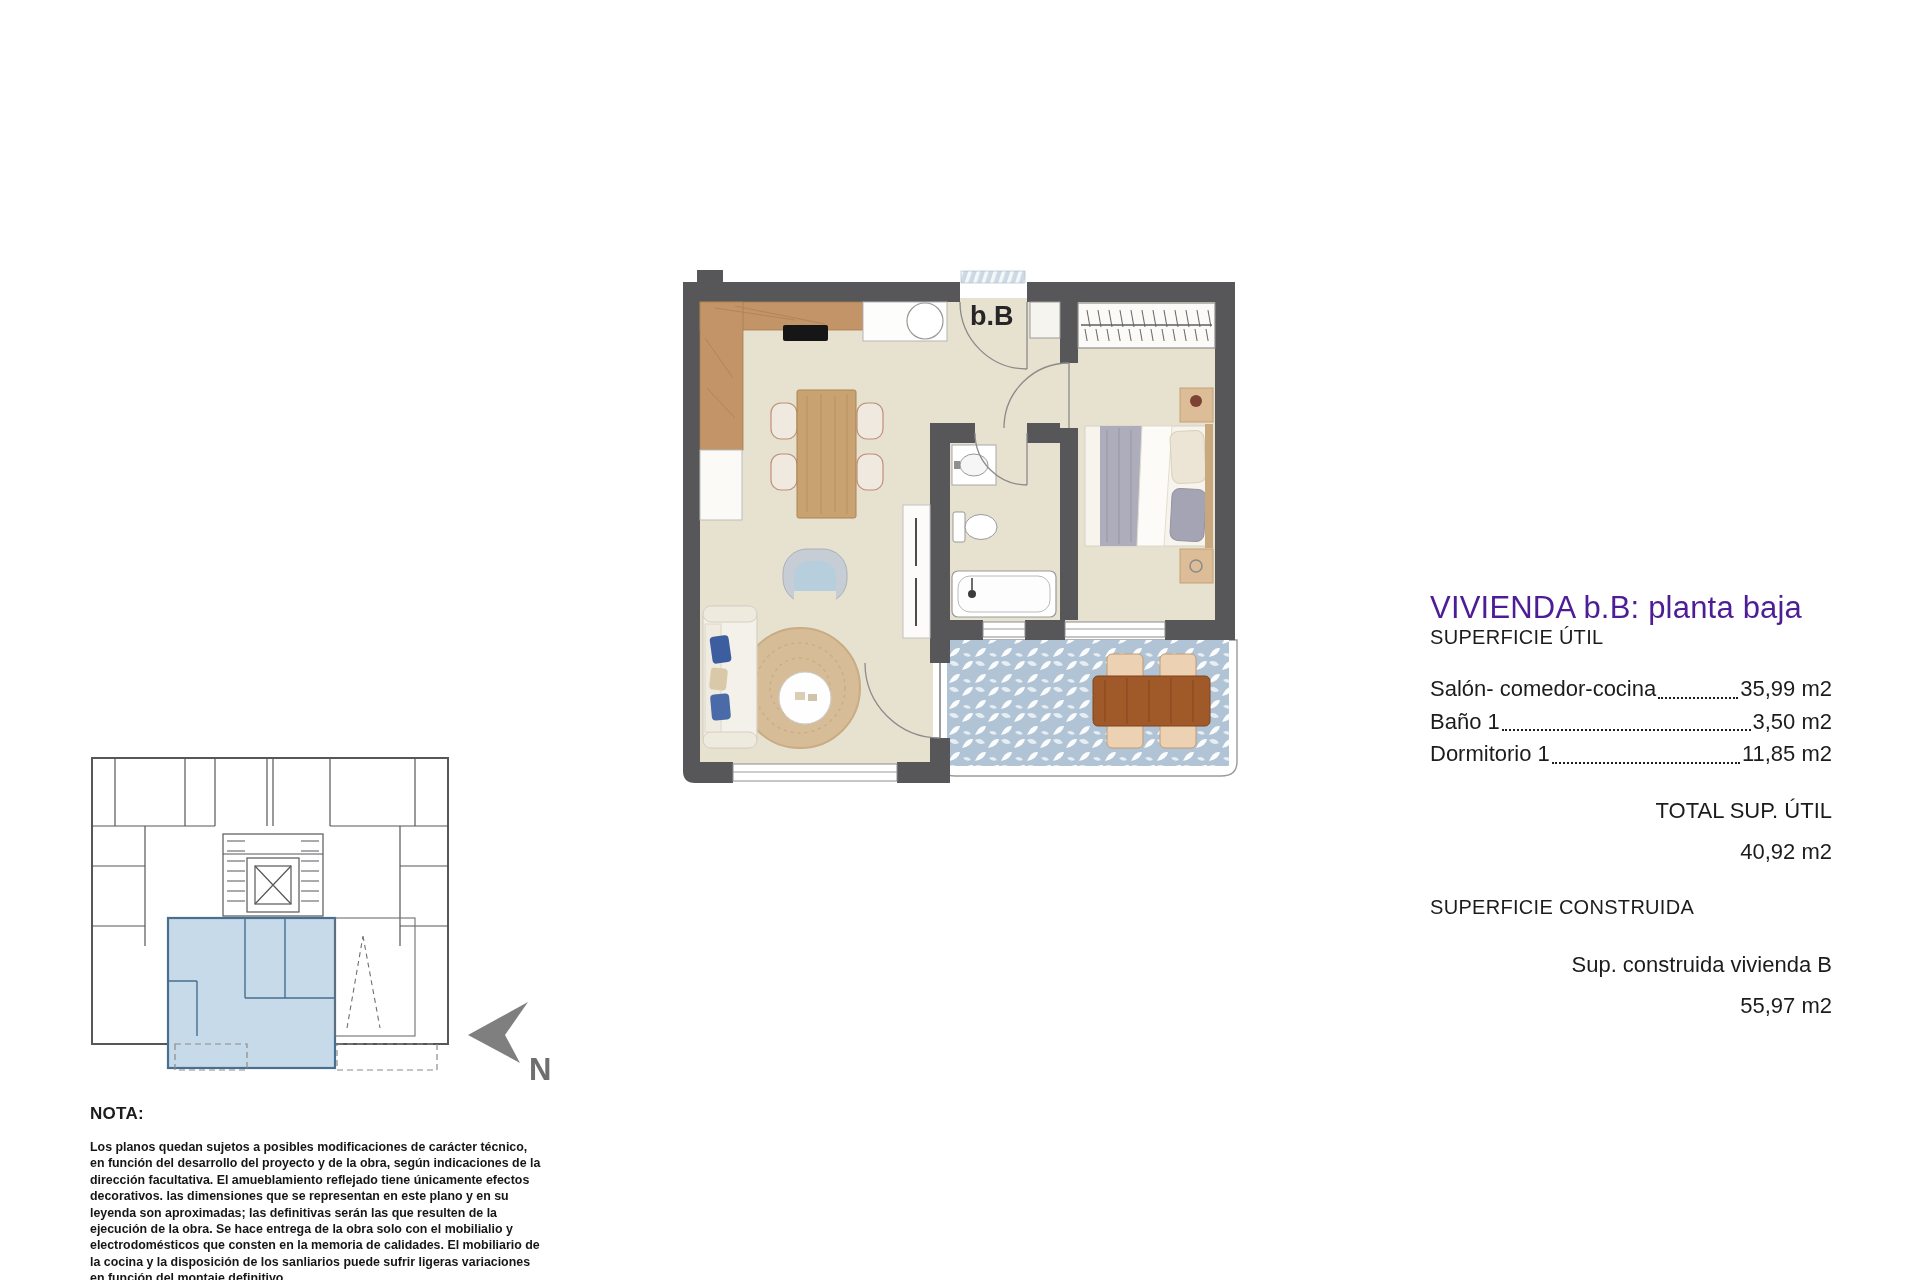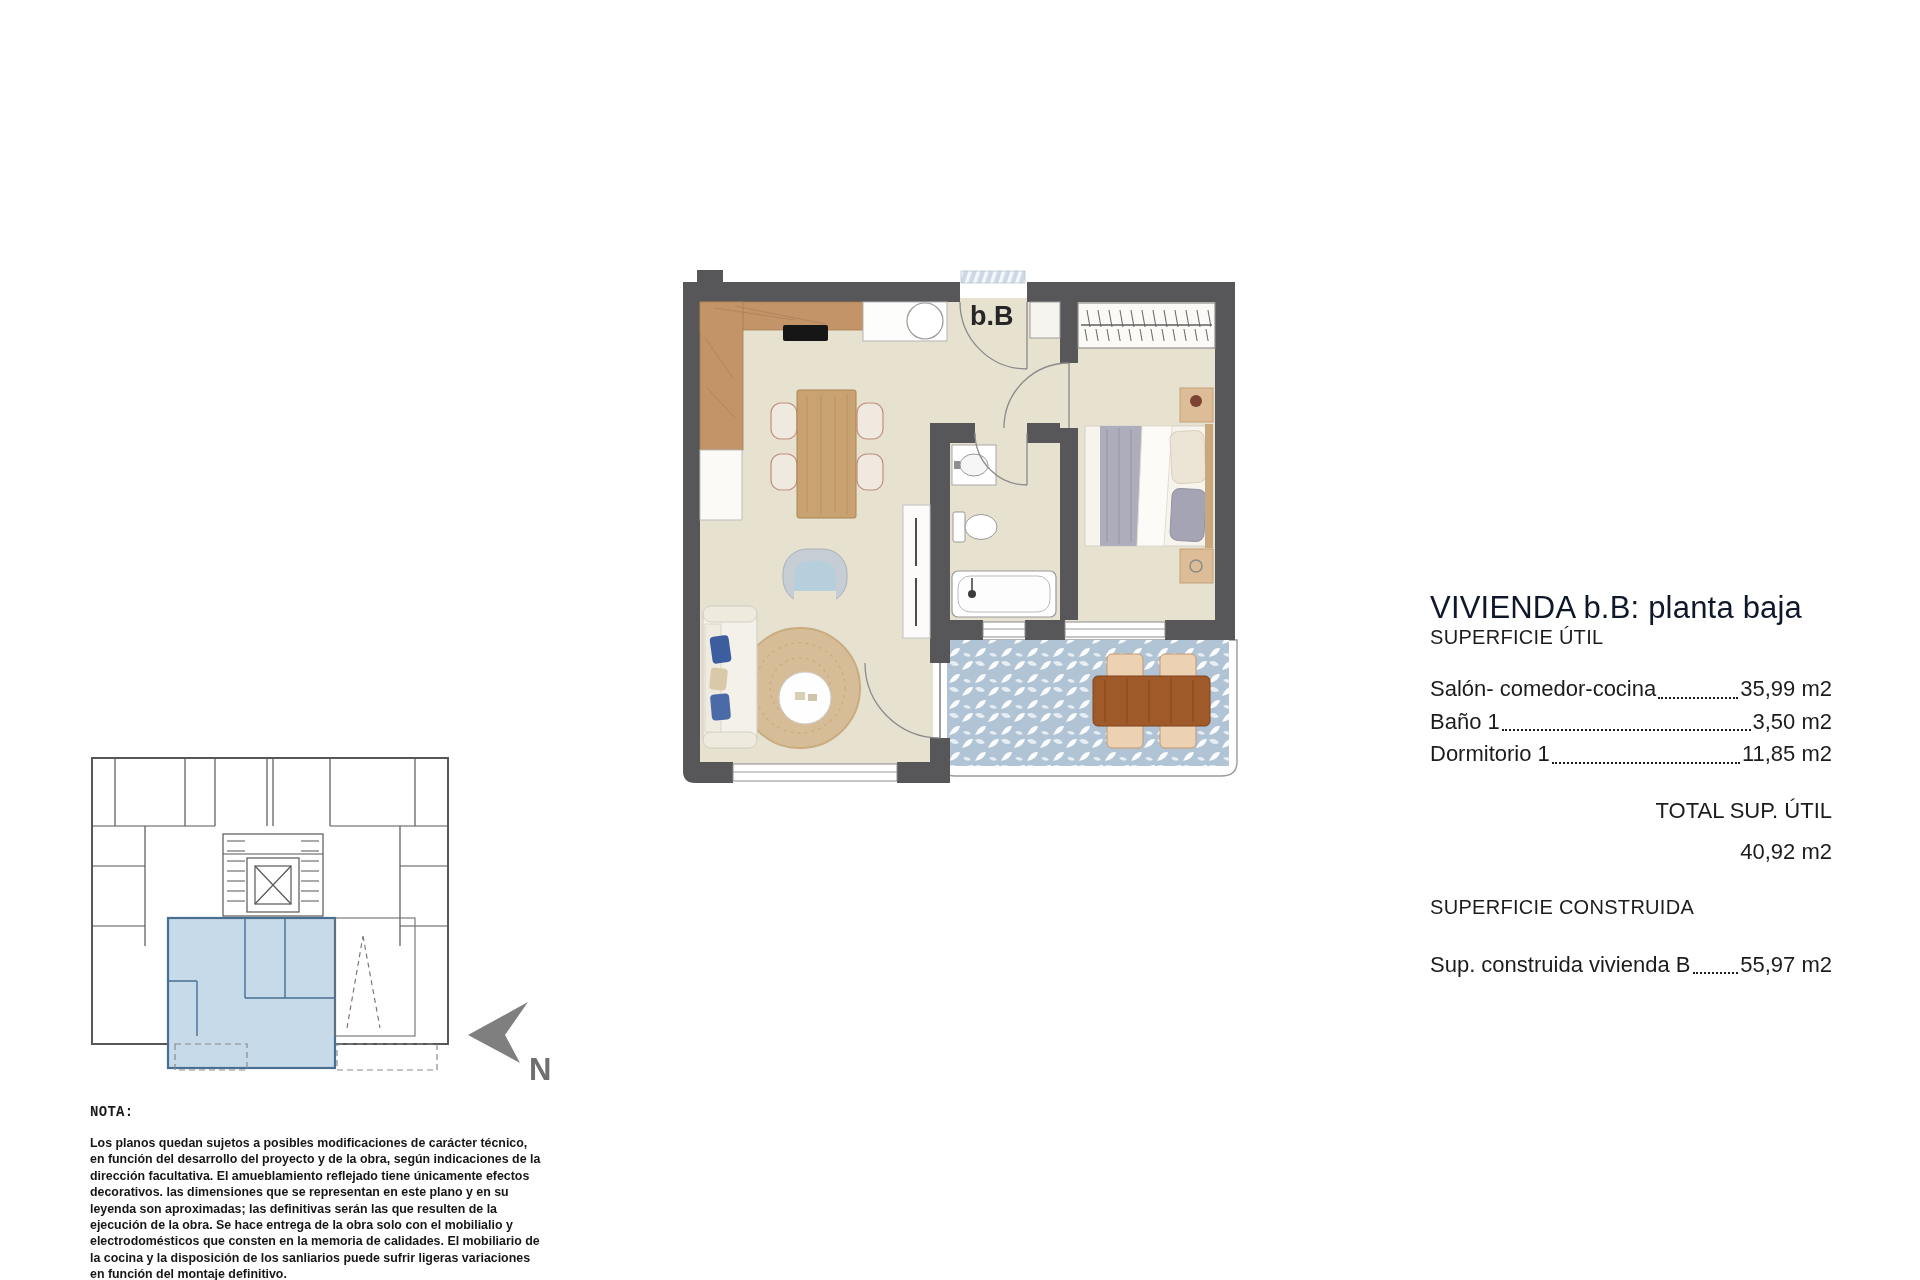--- a/index.html
+++ b/index.html
@@ -1,29 +1,29 @@
 <!DOCTYPE html>
 <html><head>
 <meta charset="utf-8">
 <style>
   html,body{margin:0;padding:0;background:#ffffff;width:1920px;height:1280px;overflow:hidden;
     font-family:"Liberation Sans", sans-serif;color:#1c1c1c;}
   .abs{position:absolute;}
   
   #panel{left:1430px;top:590px;width:402px;}
-  .panel-title{font-size:31px;font-weight:400;letter-spacing:0.2px;color:#0f172a;line-height:36px;}
+  .panel-title{font-size:31px;font-weight:400;letter-spacing:0.2px;color:#4c1d95;line-height:36px;}
   .panel-sub{font-size:20px;font-weight:400;margin-top:0;letter-spacing:0.3px;}
   .rows{margin-top:24px;}
   .area-row{display:flex;align-items:flex-end;width:402px;font-size:22px;line-height:32.5px;}
   .area-row .dots{flex:1;border-bottom:2.5px dotted #1e1e1e;margin:0 2px 7px 2px;}
   .area-row .val{white-space:nowrap;}
-  .gap24{margin-top:24px;flex-direction:column;} .gap26{margin-top:27px;} .gap28{margin-top:30px;}
+  .gap24{margin-top:24px;flex-direction:column;} .gap26{margin-top:27px;} .gap28{margin-top:30px;flex-direction:column;}
   
   #nota{left:90px;top:1104px;width:452px;}
-  #nota .h{font-size:14px;font-weight:700;letter-spacing:0.3px;font-family:Liberation Mono, monospace;}
+  #nota .h{font-size:17px;font-weight:700;letter-spacing:0.3px;}
   #nota .b{margin-top:15px;font-size:12.4px;font-weight:700;line-height:16.4px;color:#161616;}
   svg text{font-family:"Liberation Sans", sans-serif;}
 </style>
 </head>
 <body>
 
 <svg class="abs" style="left:675px;top:268px" width="570" height="518" viewBox="0 0 570 518">
   <defs>
     <pattern id="terr" width="26" height="26" patternUnits="userSpaceOnUse">
       <rect width="26" height="26" fill="#b1c4d5"></rect>

